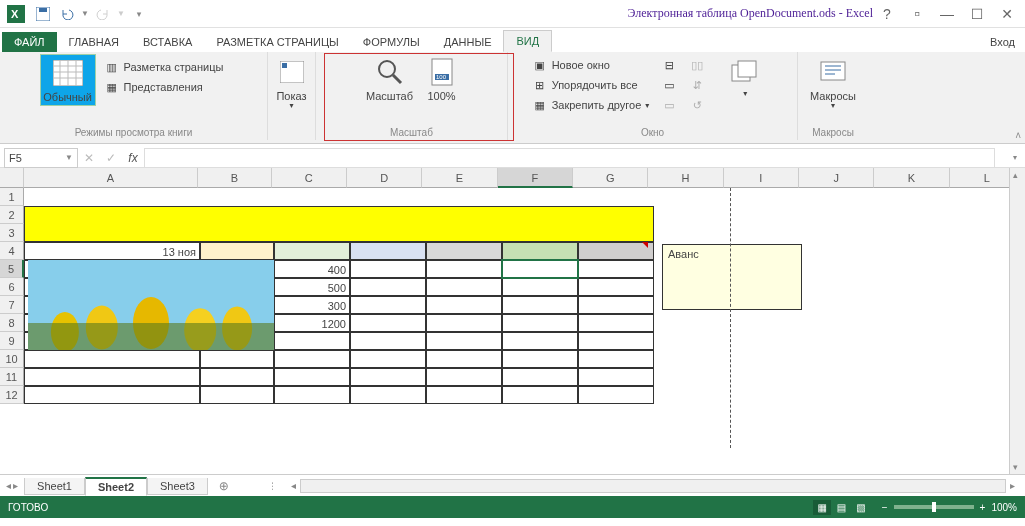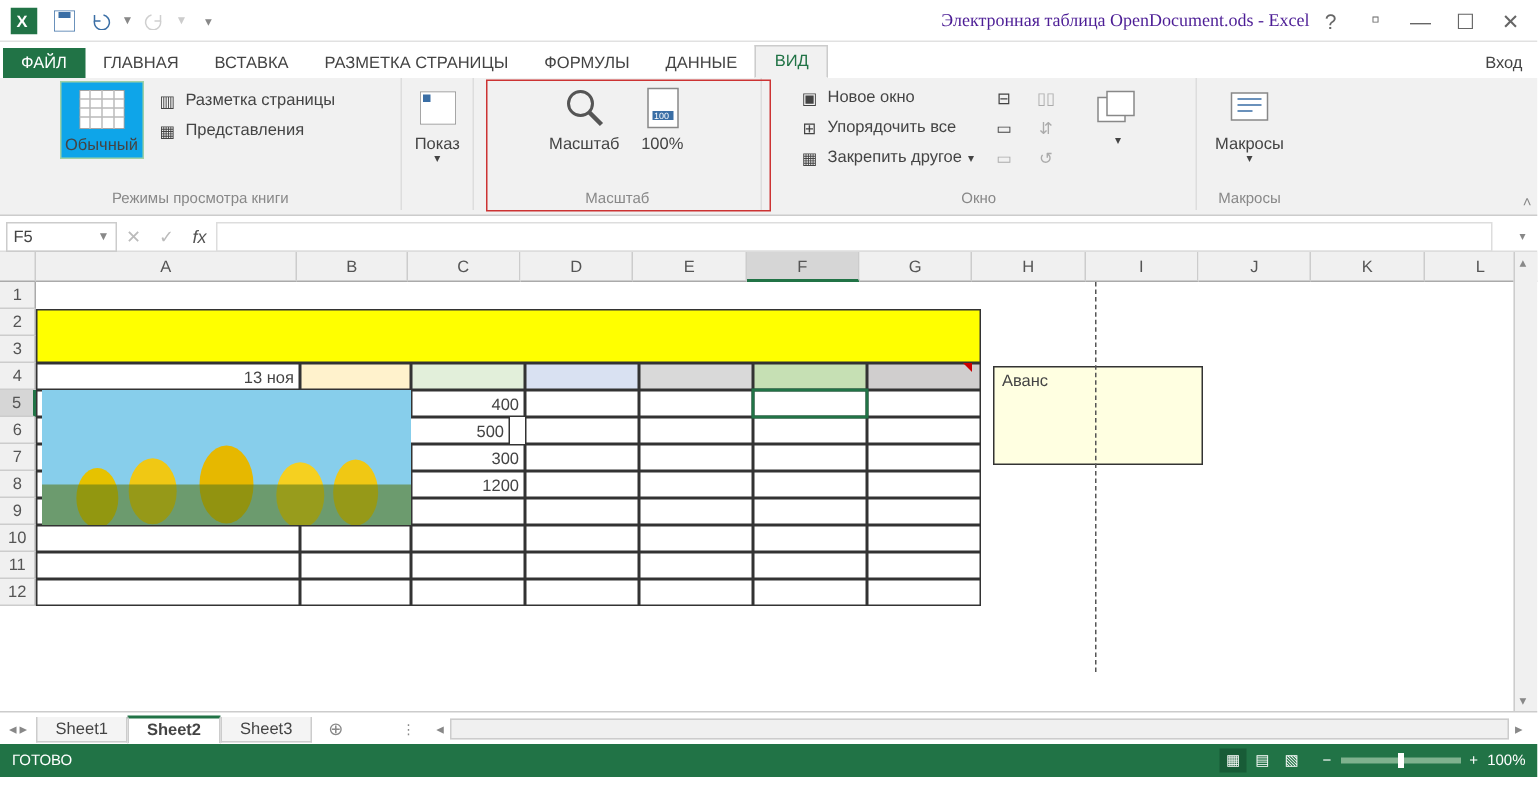--- a/index.html
+++ b/index.html
@@ -325,21 +325,21 @@
       <div class="cell" style="left:554px;top:54px;width:76px;height:18px;border:1px solid #333;background:#d0cece;"></div>
       <div class="cell" style="left:0px;top:72px;width:176px;height:18px;border:1px solid #333;text-align:right;"></div>
       <div class="cell" style="left:176px;top:72px;width:74px;height:18px;border:1px solid #333;"></div>
       <div class="cell" style="left:250px;top:72px;width:76px;height:18px;border:1px solid #333;text-align:right;padding-left:43px;">400</div>
       <div class="cell" style="left:326px;top:72px;width:76px;height:18px;border:1px solid #333;"></div>
       <div class="cell" style="left:402px;top:72px;width:76px;height:18px;border:1px solid #333;"></div>
       <div class="cell" style="left:478px;top:72px;width:76px;height:18px;border:1px solid #333;"></div>
       <div class="cell" style="left:554px;top:72px;width:76px;height:18px;border:1px solid #333;"></div>
       <div class="cell" style="left:0px;top:90px;width:176px;height:18px;border:1px solid #333;text-align:right;"></div>
       <div class="cell" style="left:176px;top:90px;width:74px;height:18px;border:1px solid #333;"></div>
-      <div class="cell" style="left:240px;top:90px;width:76px;height:18px;border:1px solid #333;text-align:right;">500</div>
+      <div class="cell" style="left:250px;top:90px;width:76px;height:18px;border:1px solid #333;text-align:right;">500</div>
       <div class="cell" style="left:326px;top:90px;width:76px;height:18px;border:1px solid #333;"></div>
       <div class="cell" style="left:402px;top:90px;width:76px;height:18px;border:1px solid #333;"></div>
       <div class="cell" style="left:478px;top:90px;width:76px;height:18px;border:1px solid #333;"></div>
       <div class="cell" style="left:554px;top:90px;width:76px;height:18px;border:1px solid #333;"></div>
       <div class="cell" style="left:0px;top:108px;width:176px;height:18px;border:1px solid #333;text-align:right;"></div>
       <div class="cell" style="left:176px;top:108px;width:74px;height:18px;border:1px solid #333;"></div>
       <div class="cell" style="left:250px;top:108px;width:76px;height:18px;border:1px solid #333;text-align:right;">300</div>
       <div class="cell" style="left:326px;top:108px;width:76px;height:18px;border:1px solid #333;"></div>
       <div class="cell" style="left:402px;top:108px;width:76px;height:18px;border:1px solid #333;"></div>
       <div class="cell" style="left:478px;top:108px;width:76px;height:18px;border:1px solid #333;"></div>

